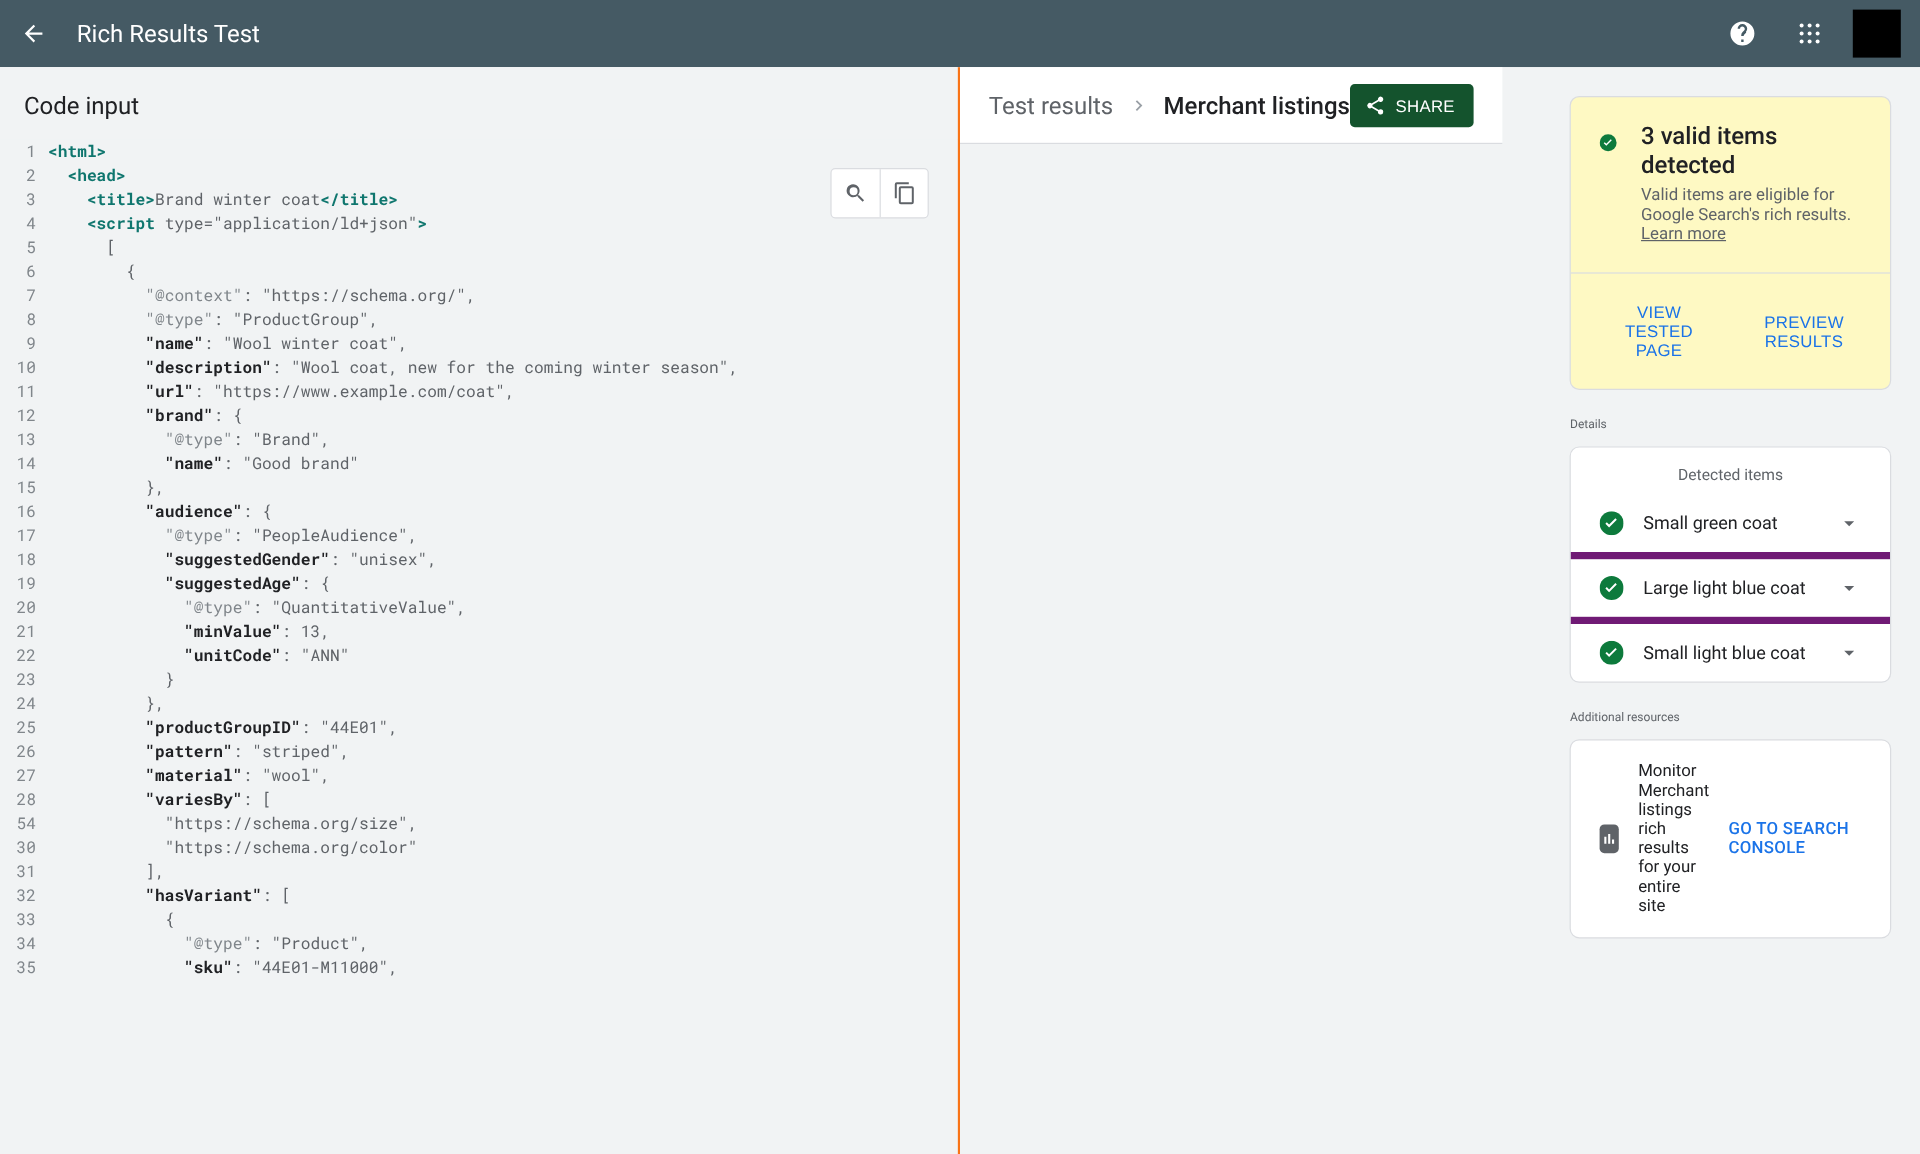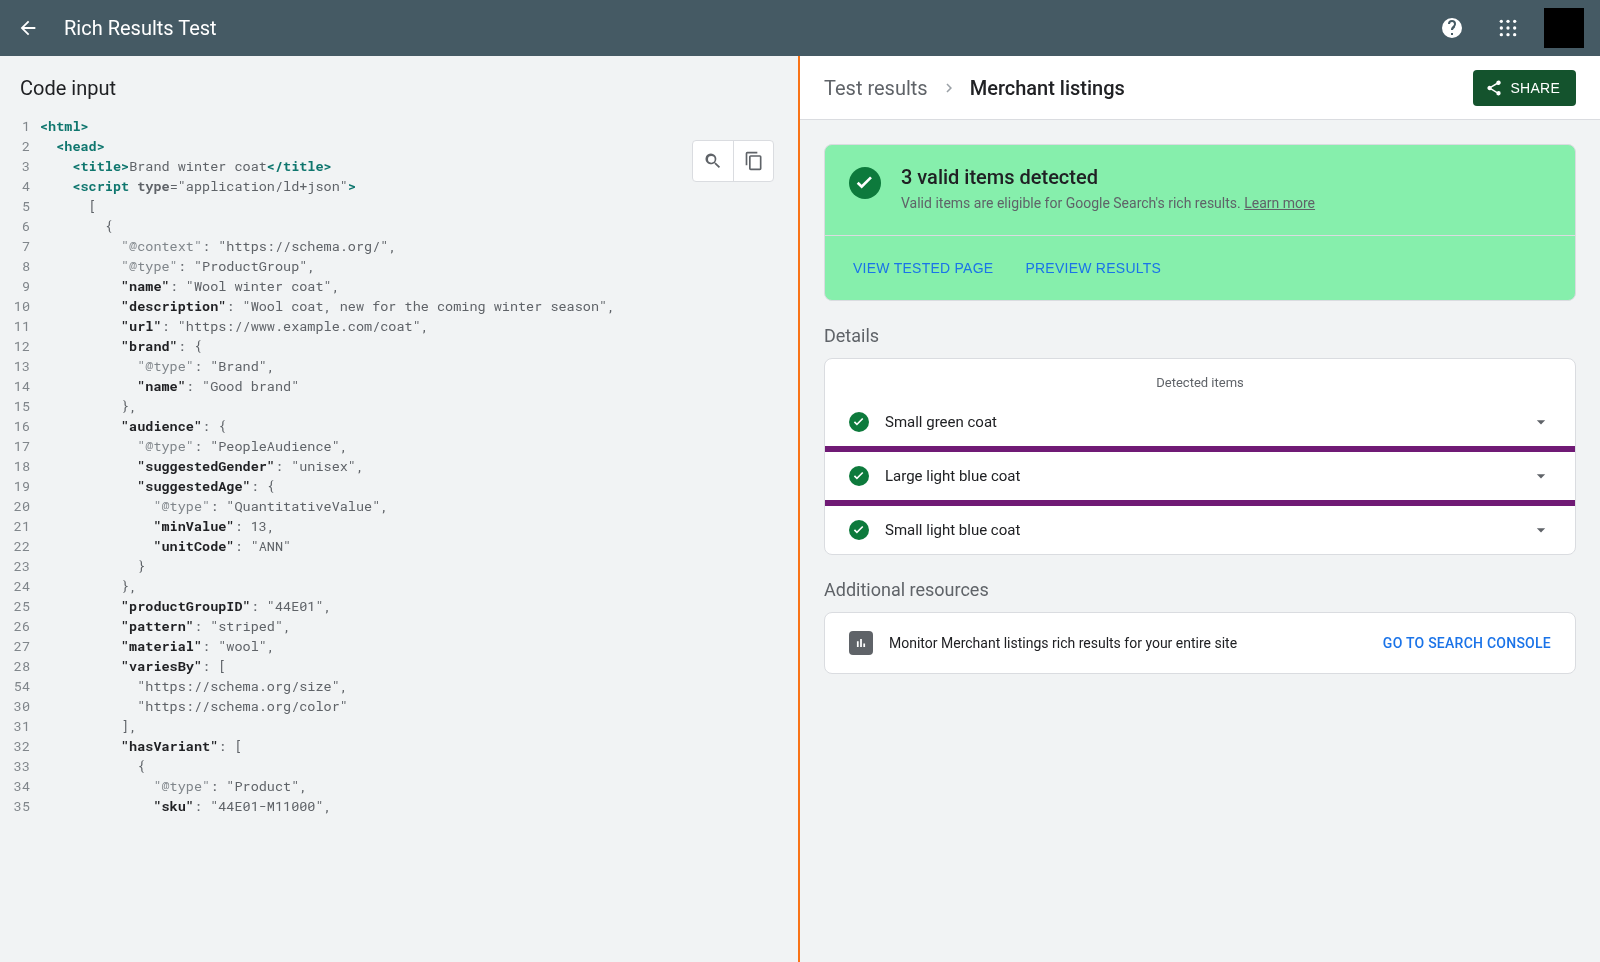--- a/index.html
+++ b/index.html
@@ -98,32 +98,33 @@
       user-select: none;
       vertical-align: top;
     }
     .cl {
       display: table-cell;
       white-space: pre;
       color: #5f6368;
       padding-right: 100px;
     }
     .tok-tag { color: #0f766e; font-weight: 700; }
-    .tok-attr { font-weight: 700; }
+    .tok-attr { font-weight: 400; }
     .tok-key { color: #202124; font-weight: 700; }
     .tok-pkey { color: #80868b; font-weight: 400; }
     .tok-str { color: #5f6368; }
     .tok-num { color: #5f6368; }
     .tok-txt { color: #5f6368; }
     
     .right-panel {
       width: 50%;
       display: flex;
-      flex-direction: column;
+      flex-direction: row;
       background: #f1f3f4;
+      gap: 32px;
     }
     .right-header {
       height: 64px;
       background: #fff;
       border-bottom: 1px solid #dadce0;
       display: flex;
       align-items: center;
       padding: 0 24px;
     }
     .breadcrumbs {
@@ -146,21 +147,21 @@
       display: flex; align-items: center; gap: 8px;
       cursor: pointer;
       letter-spacing: .25px;
     }
     .right-body {
       flex: 1;
       overflow: auto;
       padding: 24px;
     }
     .card {
-      background: #86efac;
+      background: #fef9c3;
       border: 1px solid #dadce0;
       border-radius: 8px;
       margin-bottom: 24px;
     }
     .summary-top {
       padding: 20px 24px 24px;
       display: flex;
       gap: 20px;
       align-items: flex-start;
     }
@@ -186,21 +187,21 @@
     }
     .flat-btn {
       background: none; border: none;
       color: #1a73e8; font-weight: 500; font-size: 14px;
       letter-spacing: .25px;
       cursor: pointer;
       padding: 8px 4px;
     }
     .section-label {
       color: #5f6368;
-      font-size: 18px;
+      font-size: 10px;
       margin-bottom: 12px;
     }
     .detected-card {
       background: #fff;
       border: 1px solid #dadce0;
       border-radius: 8px;
       margin-bottom: 24px;
     }
     .detected-head {
       padding: 16px 24px 8px;

